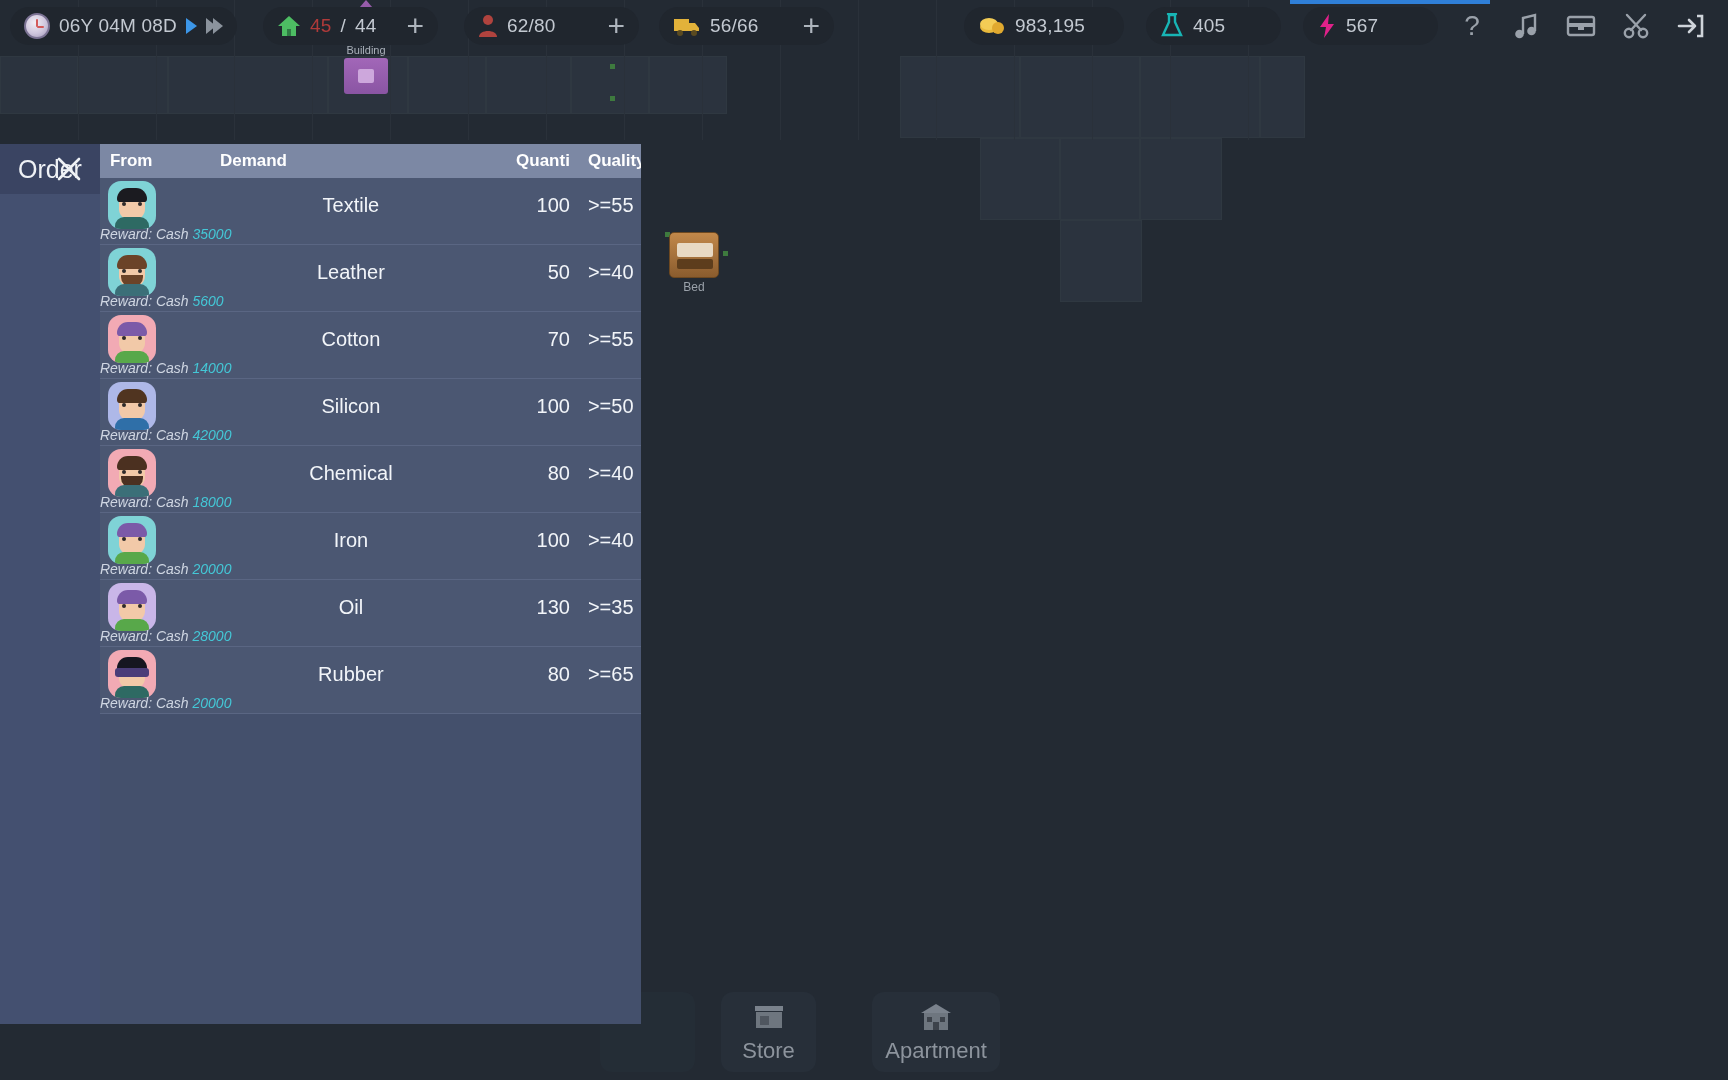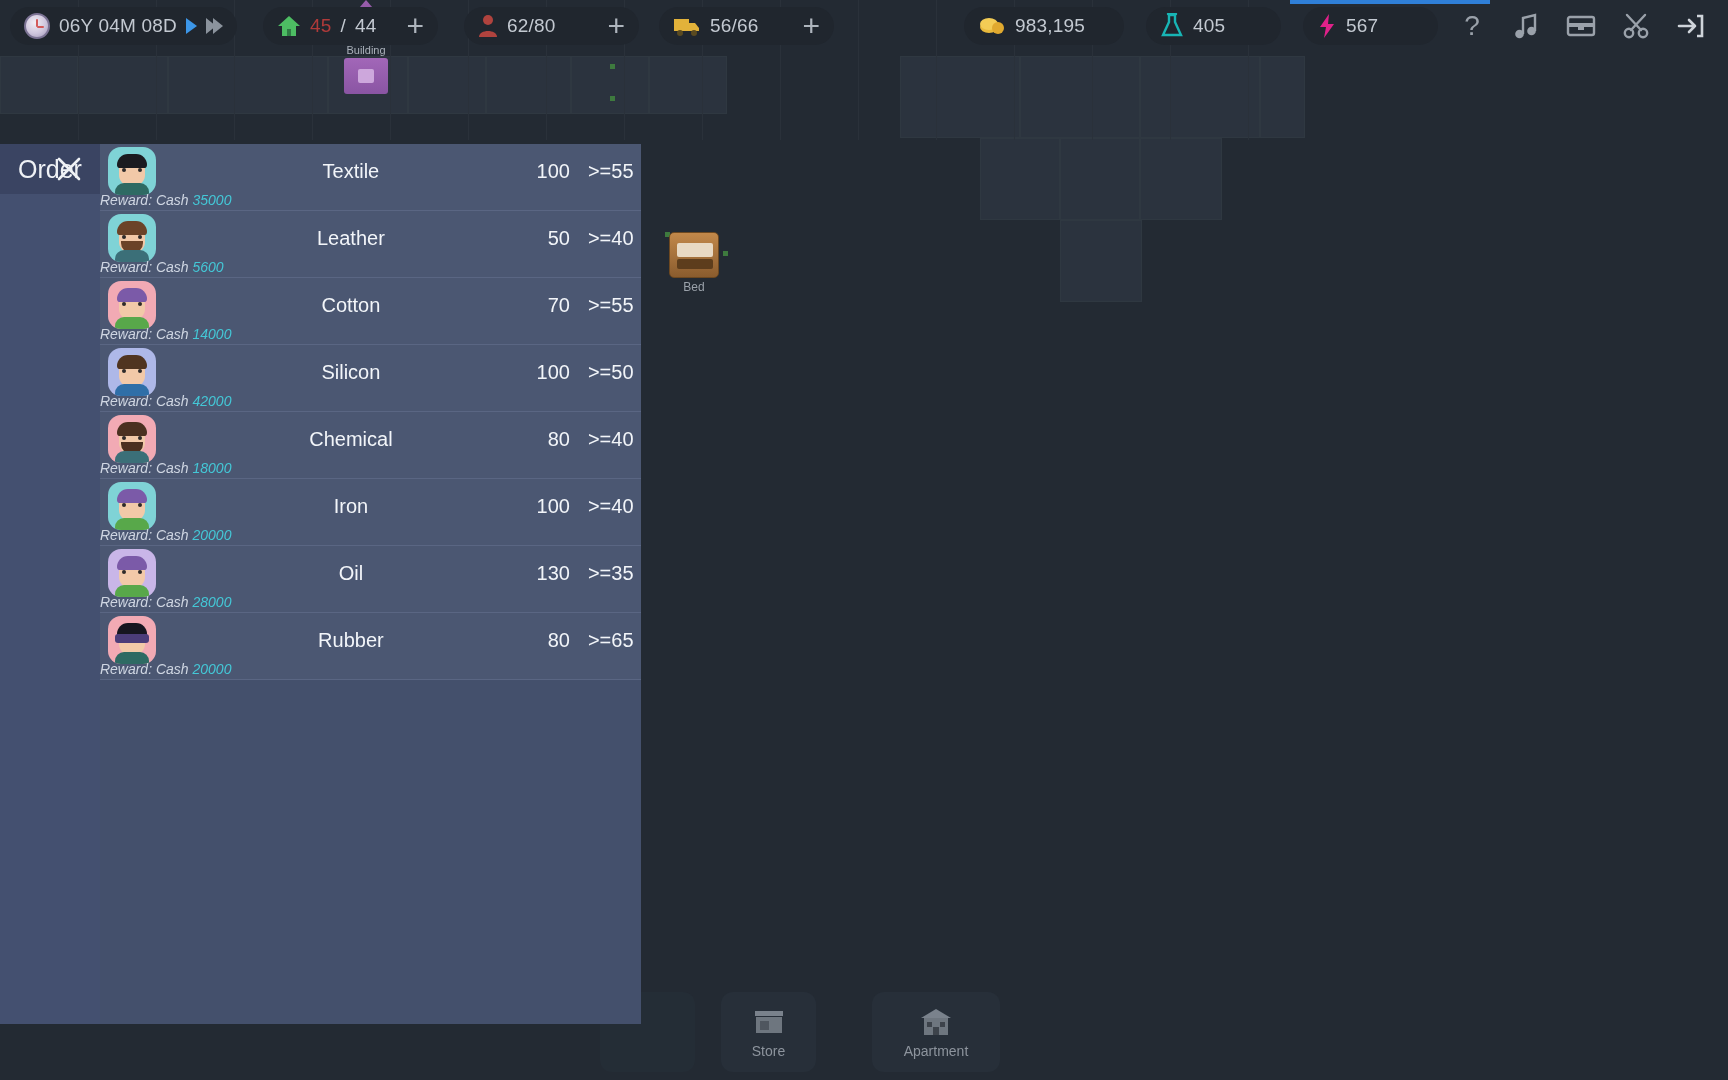--- a/index.html
+++ b/index.html
@@ -140,21 +140,21 @@
   .buildbar {
     position: absolute; bottom: 0; left: 0; width: 1728px; height: 128px;
     background: #232a33; z-index: 20;
     display: flex; align-items: flex-end; gap: 4px; padding-left: 600px; padding-bottom: 8px;
   }
   .build-btn {
     width: 95px; height: 80px; border-radius: 12px; background: #272f39;
     display: flex; flex-direction: column; align-items: center; justify-content: center;
     gap: 4px; cursor: pointer; flex: none;
   }
-  .build-btn .bl { font-size: 14px; color: #8d949d; }
+  .build-btn .bl { font-size: 22px; color: #8d949d; }
   .build-btn .bi { width: 38px; height: 34px; }
   .build-spacer { width: 18px; flex: none; }
 
   
   .dialog {
     position: absolute; left: 0; top: 100px; width: 641px; height: 880px;
     background: #445070;
     z-index: 60;
     display: flex; flex-direction: row;
     font-family: "Liberation Sans", sans-serif;
@@ -452,20 +452,27 @@
     <div class="dialog-head">
       <span class="dialog-title">Order</span>
       <span class="dialog-close">
         <svg width="30" height="30" viewBox="0 0 30 30">
           <path d="M5 5 L25 25 M25 5 L5 25" stroke="#eef1f5" stroke-width="2.6" stroke-linecap="round"></path>
         </svg>
       </span>
     </div>
 
     <div class="dialog-body">
+      <div class="tbl-head">
+        <div class="c-from">From</div>
+        <div class="c-demand" style="text-align:left;padding-left:0">Demand</div>
+        <div class="c-qty">Quanti</div>
+        <div class="c-quality">Quality</div>
+        <div class="c-act"></div>
+      </div>
 
       <div class="rows" id="rows-host">
           <div class="row">
             <div class="row-main">
               <div class="avatar" style="background:#7fd3d6">
                 <div class="av-face" style="background:#f2c9a8"></div>
                 <div class="av-hair" style="background:#1b1b20"></div>
                 <div class="av-eye l"></div>
                 <div class="av-eye r"></div>
                 <div class="av-body" style="background:#2e6a63"></div>

